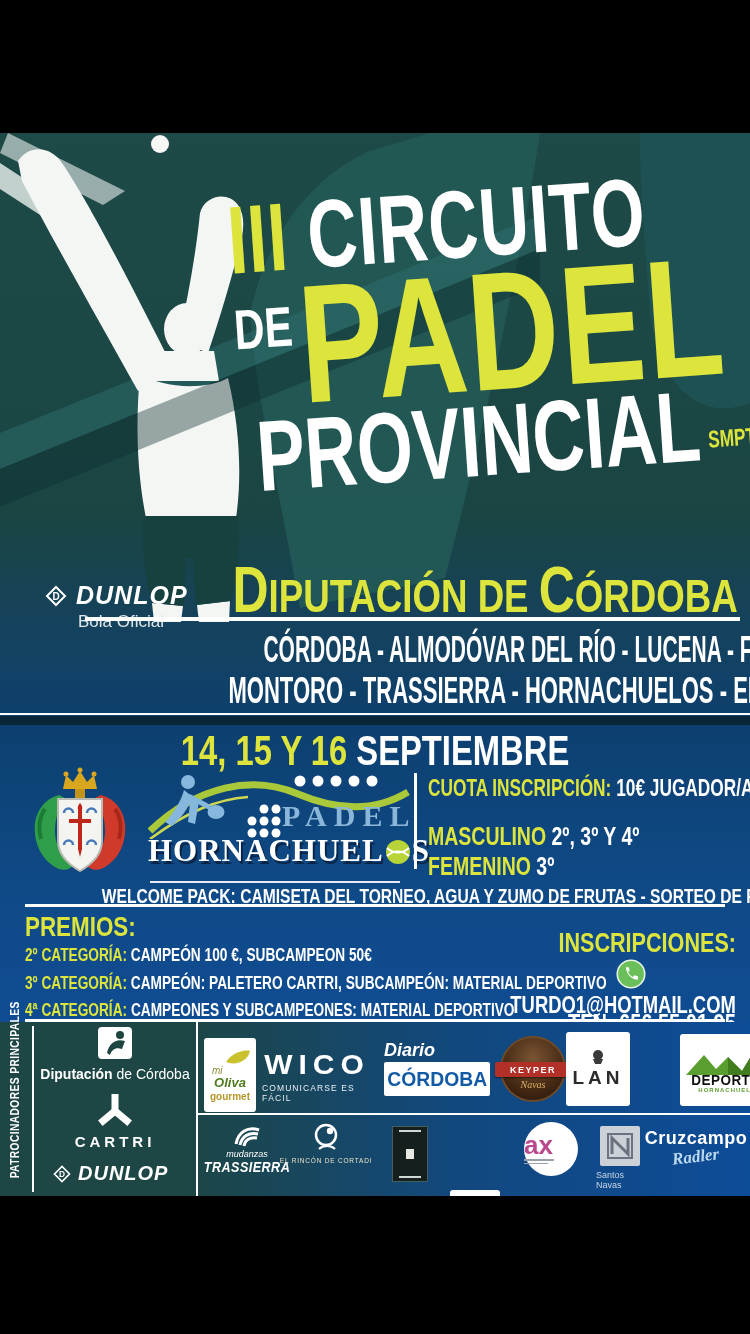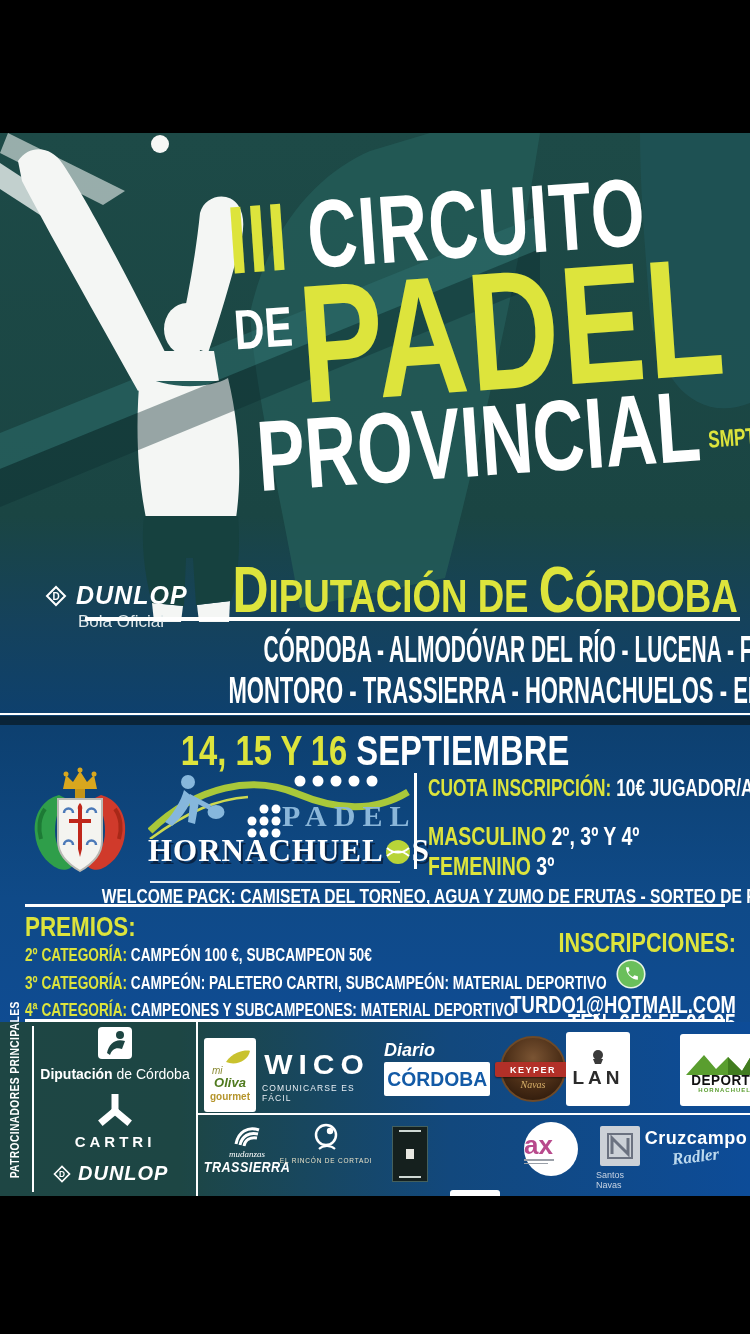--- a/index.html
+++ b/index.html
@@ -90,21 +90,21 @@
   .diario-name{color:#135aa6;font-weight:bold;font-size:21px;transform:scaleX(.92);}
   .keyper{width:62px;height:62px;border-radius:50%;background:radial-gradient(circle at 50% 32%,#7a5433 0%,#4a2d16 55%,#241308 100%);
     border:2px solid #6e4a28;position:relative;display:flex;align-items:center;justify-content:center;}
   .keyper-ribbon{position:absolute;left:-7px;top:24px;width:76px;height:15px;background:#b23028;border-radius:2px;
     display:flex;align-items:center;justify-content:center;box-shadow:0 1px 2px rgba(0,0,0,.5);}
   .keyper-name{color:#fff;font-weight:bold;font-size:9px;letter-spacing:1.5px;}
   .keyper-sub{position:absolute;top:41px;width:100%;text-align:center;color:#d9b169;font-family:"Liberation Serif",serif;font-style:italic;font-size:10px;}
   .lan-name{color:#2b2b2b;font-size:19px;letter-spacing:4px;font-weight:600;margin-top:2px;}
   .deportes-name{color:#111;font-weight:bold;font-size:15px;letter-spacing:.5px;transform:scaleX(.9);margin-top:-6px;}
   .deportes-sub{color:#5a9e2f;font-size:6px;font-weight:bold;letter-spacing:1px;margin-top:-1px;}
-  .tras-top{color:#fff;font-size:9px;font-style:italic;margin-top:1px;font-family:Liberation Serif, serif;}
+  .tras-top{color:#fff;font-size:9px;font-style:italic;margin-top:1px;}
   .tras-name{color:#fff;font-size:14px;font-weight:bold;font-style:italic;letter-spacing:.5px;transform:scaleX(.9);}
   .rincon-text{color:#e9e2c8;font-size:6.5px;letter-spacing:.8px;margin-top:3px;white-space:nowrap;}
   .winery{width:30px;height:48px;background:#15201e;border:1px solid #45605c;display:flex;flex-direction:column;align-items:center;justify-content:space-between;padding:3px 2px;}
   .winery .ln{width:22px;height:2px;background:#cfd8d4;}
   .winery .sq{width:8px;height:10px;background:#e8e8e2;}
   .rg3-box{width:50px;height:50px;background:#fff;border-radius:3px;display:flex;align-items:center;justify-content:center;overflow:hidden;position:relative;}
   .ax-circle{width:54px;height:54px;border-radius:50%;background:#fff;display:flex;flex-direction:column;justify-content:center;}
   .ax-name{color:#b84a8c;font-weight:bold;font-size:26px;line-height:.9;}
   .ax-bar{width:30px;height:1.5px;background:#9aa0a8;margin-top:2px;}
   .santos-box{width:40px;height:40px;background:#ccd1d7;border-radius:2px;display:flex;align-items:center;justify-content:center;}

